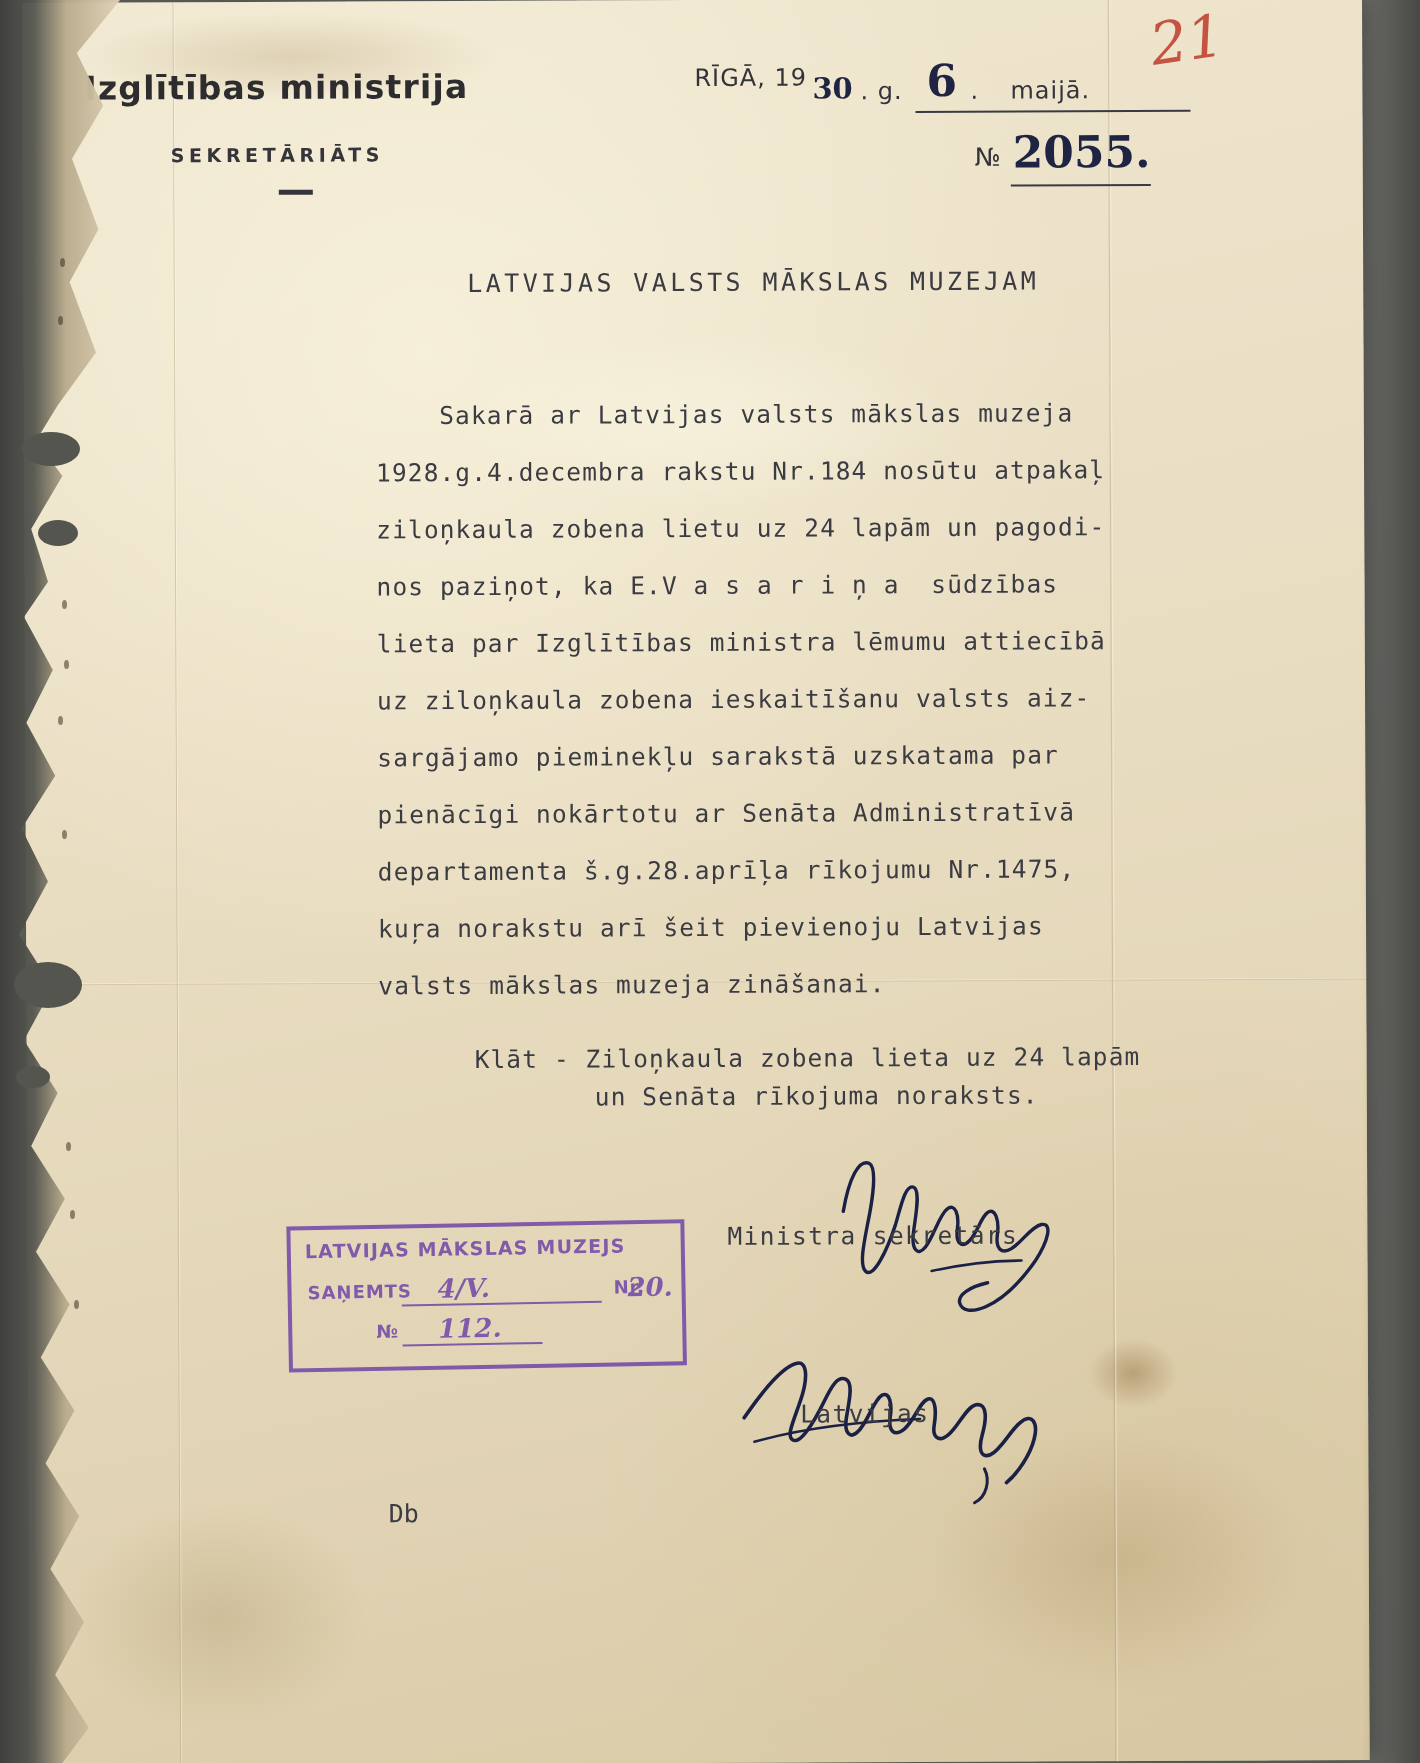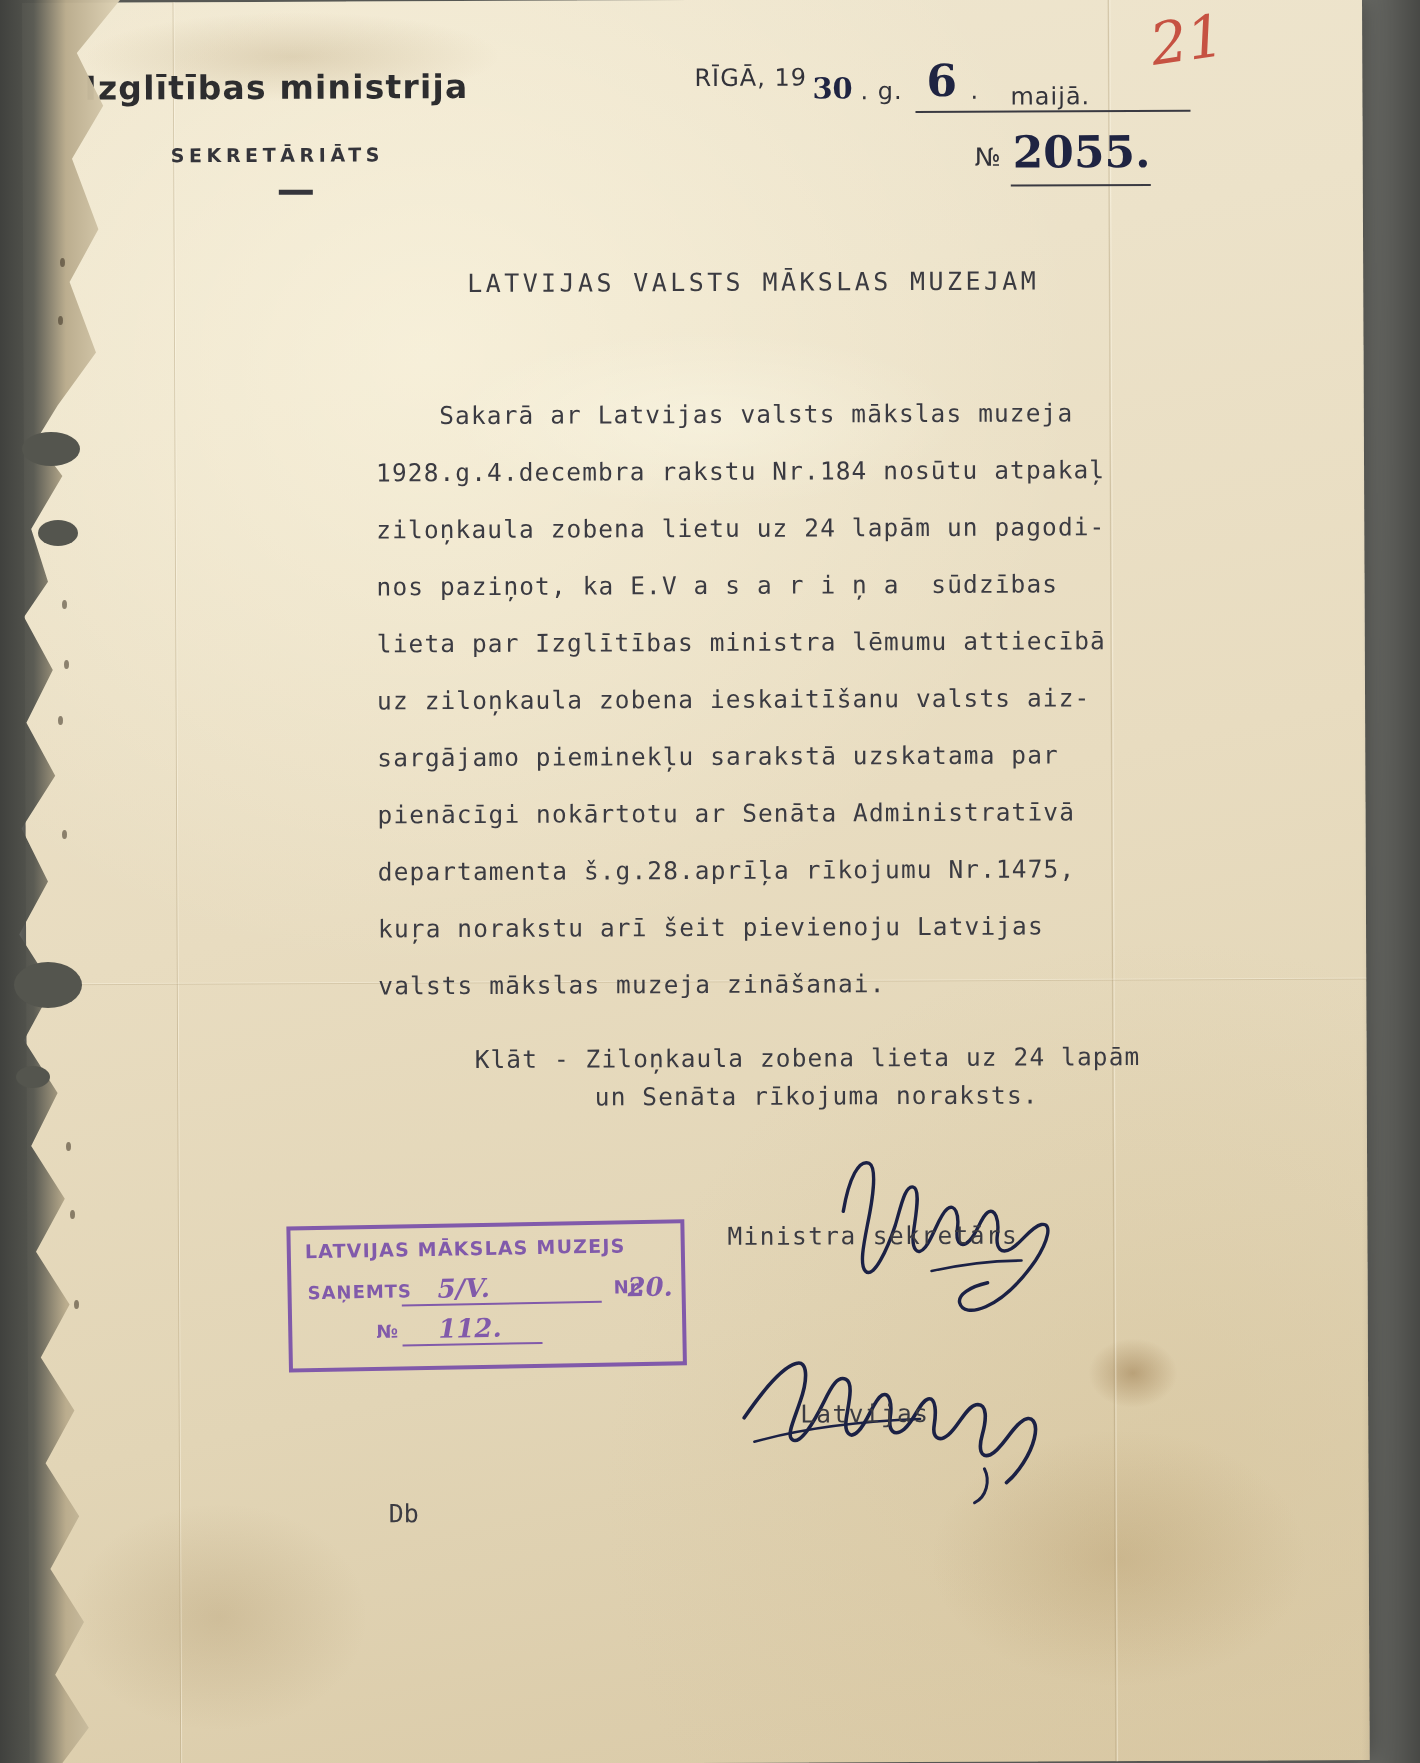--- a/index.html
+++ b/index.html
@@ -308,21 +308,21 @@
     <div class="letterhead-sub">SEKRETĀRIĀTS</div>
     <div class="rule-short"></div>
 
     <div class="date-line">
       <span>RĪGĀ, 19</span>
     </div>
     <div class="hand-num" style="left:790px; top:72px; font-size:29px;">30</div>
     <div class="date-line" style="left:838px; top:78px;">. g. </div>
     <div class="hand-num" style="left:904px; top:56px; font-size:44px;">6</div>
     <div class="date-line" style="left:948px; top:78px;">.</div>
-    <div class="date-line" style="left:988px; top:84px;text-align:center;">maijā.</div>
+    <div class="date-line" style="left:988px; top:78px;text-align:center;">maijā.</div>
     <div class="date-rule"></div>
 
     <div class="no-label">№</div>
     <div class="hand-num" style="left:990px; top:128px; font-size:44px;">2055.</div>
     <div class="no-rule"></div>
 
     <div class="red-mark">21</div>
 
     <div class="addressee">LATVIJAS VALSTS MĀKSLAS MUZEJAM</div>
 
@@ -358,21 +358,21 @@
     </div>
     <div class="sig-label sig-darbvedis">Latvijas</div>
 
     <div class="stamp">
       <div class="stamp-title">LATVIJAS MĀKSLAS MUZEJS</div>
       <div class="stamp-row stamp-received">SAŅEMTS</div>
       <div class="stamp-row stamp-nr">Nr.</div>
       <div class="stamp-row stamp-no">№</div>
       <div class="stamp-line sl1"></div>
       <div class="stamp-line sl2"></div>
-      <div class="stamp-hand sh1">5/V.</div>
+      <div class="stamp-hand sh1">4/V.</div>
       <div class="stamp-hand sh2">112.</div>
       <div class="stamp-hand sh3">20.</div>
     </div>
 
     <div class="footer-db">Db</div>
 
   </div>
 
   <div class="torn-edge"></div>
   <div class="tear-hole" style="left:22px; top:432px; width:58px; height:34px;"></div>

